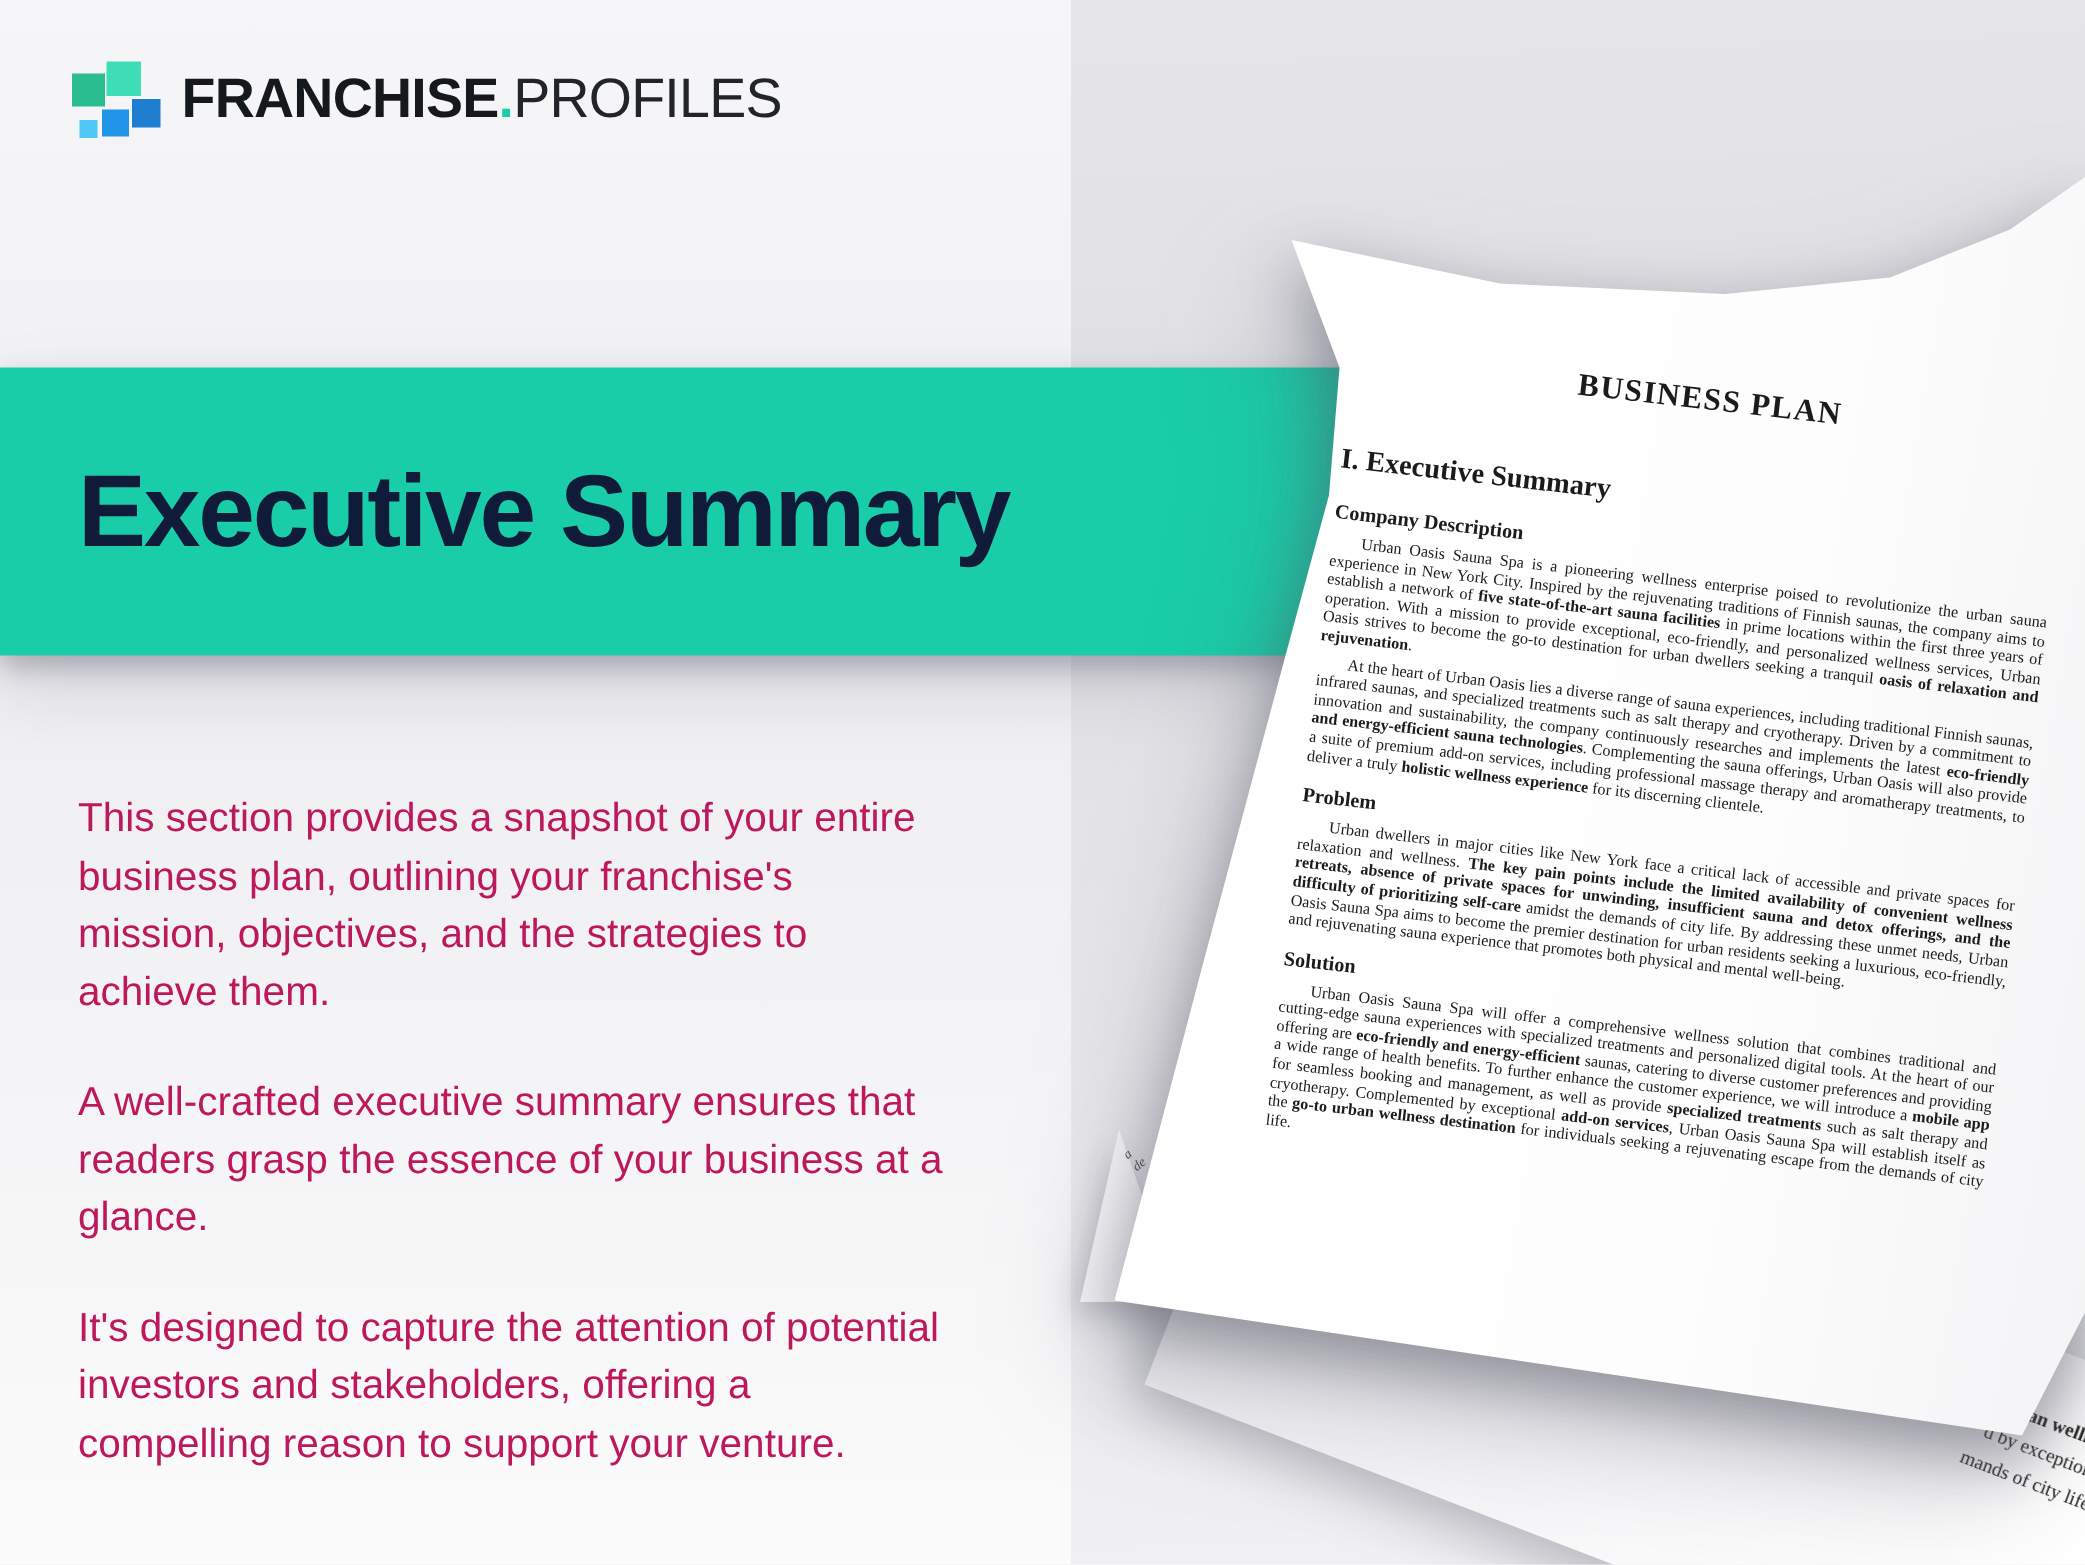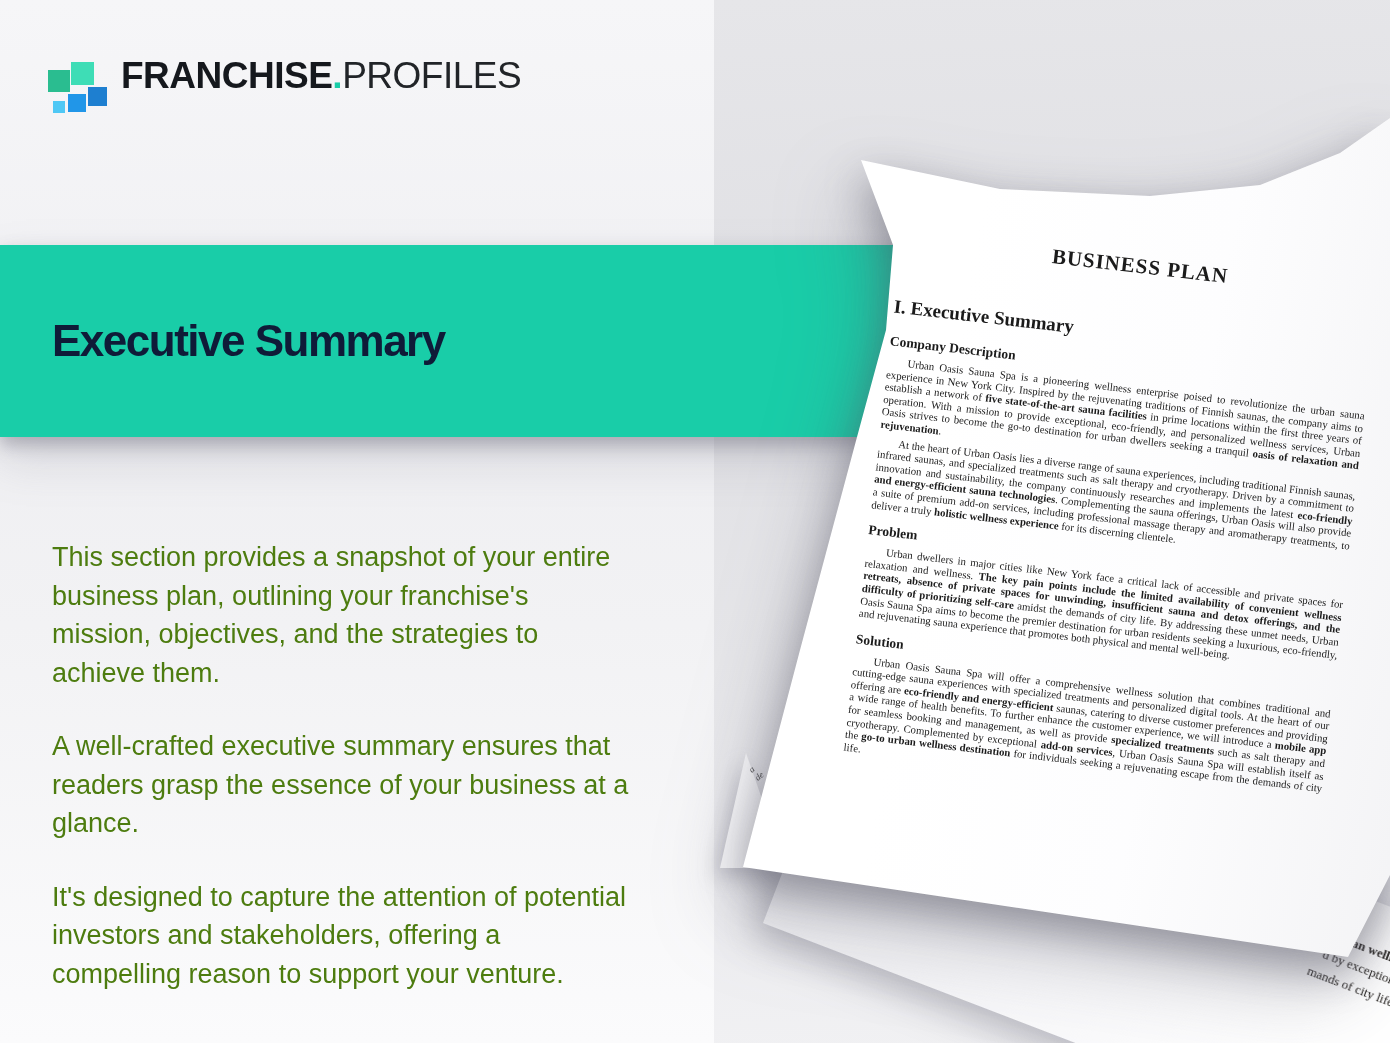--- a/index.html
+++ b/index.html
@@ -6,43 +6,43 @@
   body{width:1390px;height:1043px;position:relative;overflow:hidden;
        font-family:"Liberation Sans",sans-serif;background:#f4f4f6;}
 
   
   .bg-left{position:absolute;inset:0;z-index:0;
     background:linear-gradient(180deg,#f6f6f8 0%,#efeff2 40%,#f2f2f4 60%,#fbfbfc 100%);}
   .bg-right{position:absolute;left:714px;top:0;width:676px;height:1043px;z-index:1;
     background:linear-gradient(178deg,#e6e6e9 0%,#e0e0e4 30%,#e6e6e9 62%,#ededf0 85%,#f1f1f3 100%);}
 
   
-  .logo{position:absolute;left:48px;top:57px;z-index:5;display:flex;}
+  .logo{position:absolute;left:48px;top:36px;z-index:5;display:flex;align-items:center;}
   .logo-mark{position:relative;width:66px;height:58px;}
   .logo-mark div{position:absolute;}
   .sq-green{left:0;top:13px;width:22px;height:22px;background:#2abd90;}
   .sq-teal{left:23px;top:5px;width:23px;height:23px;background:#3eddb6;}
   .sq-blue-light{left:5px;top:44px;width:12px;height:12px;background:#4fc8f5;}
   .sq-blue{left:20px;top:37px;width:18px;height:18px;background:#2196e8;}
   .sq-blue-dark{left:40px;top:30px;width:19px;height:19px;background:#1e7fd0;}
   .logo-text{font-size:37px;letter-spacing:-0.5px;margin-left:7px;color:#15181d;line-height:1;}
   .logo-text .lt-bold{font-weight:bold;}
   .logo-text .lt-dot{font-weight:bold;color:#19cda8;}
   .logo-text .lt-light{font-weight:400;color:#212428;}
 
   
   .banner{position:absolute;left:0;top:245px;width:1000px;height:192px;z-index:2;
     background:#19cda8;display:flex;align-items:center;
     box-shadow:0 8px 16px rgba(100,100,115,.40),0 22px 44px rgba(120,120,135,.22);}
-  .banner-title{margin:0 0 0 52px;font-size:44px;font-weight:bold;letter-spacing:-1.5px;
+  .banner-title{margin:0 0 0 52px;font-size:68px;font-weight:bold;letter-spacing:-1.5px;
     color:#0f1b38;line-height:1;}
 
   
   .intro{position:absolute;left:52px;top:522px;width:580px;z-index:5;}
-  .intro p{margin:16px 0 35px;font-size:27px;line-height:38.5px;color:#4d7c0f;}
+  .intro p{margin:4px 0 35px;font-size:27px;line-height:38.5px;color:#be185d;}
 
   
   .corner-sheet{position:absolute;left:700px;top:750px;width:120px;height:125px;z-index:3;
     filter:drop-shadow(-4px 8px 10px rgba(110,110,125,.35));}
   .corner-sheet-inner{position:absolute;inset:0;background:#fdfdfe;
     clip-path:polygon(46px 3px,86px 118px,20px 118px);}
   .corner-text{position:absolute;left:52px;top:12px;transform:rotate(-38deg);
     font-family:"Liberation Serif",serif;font-style:italic;font-size:9px;color:#444;line-height:10px;}
 
   

